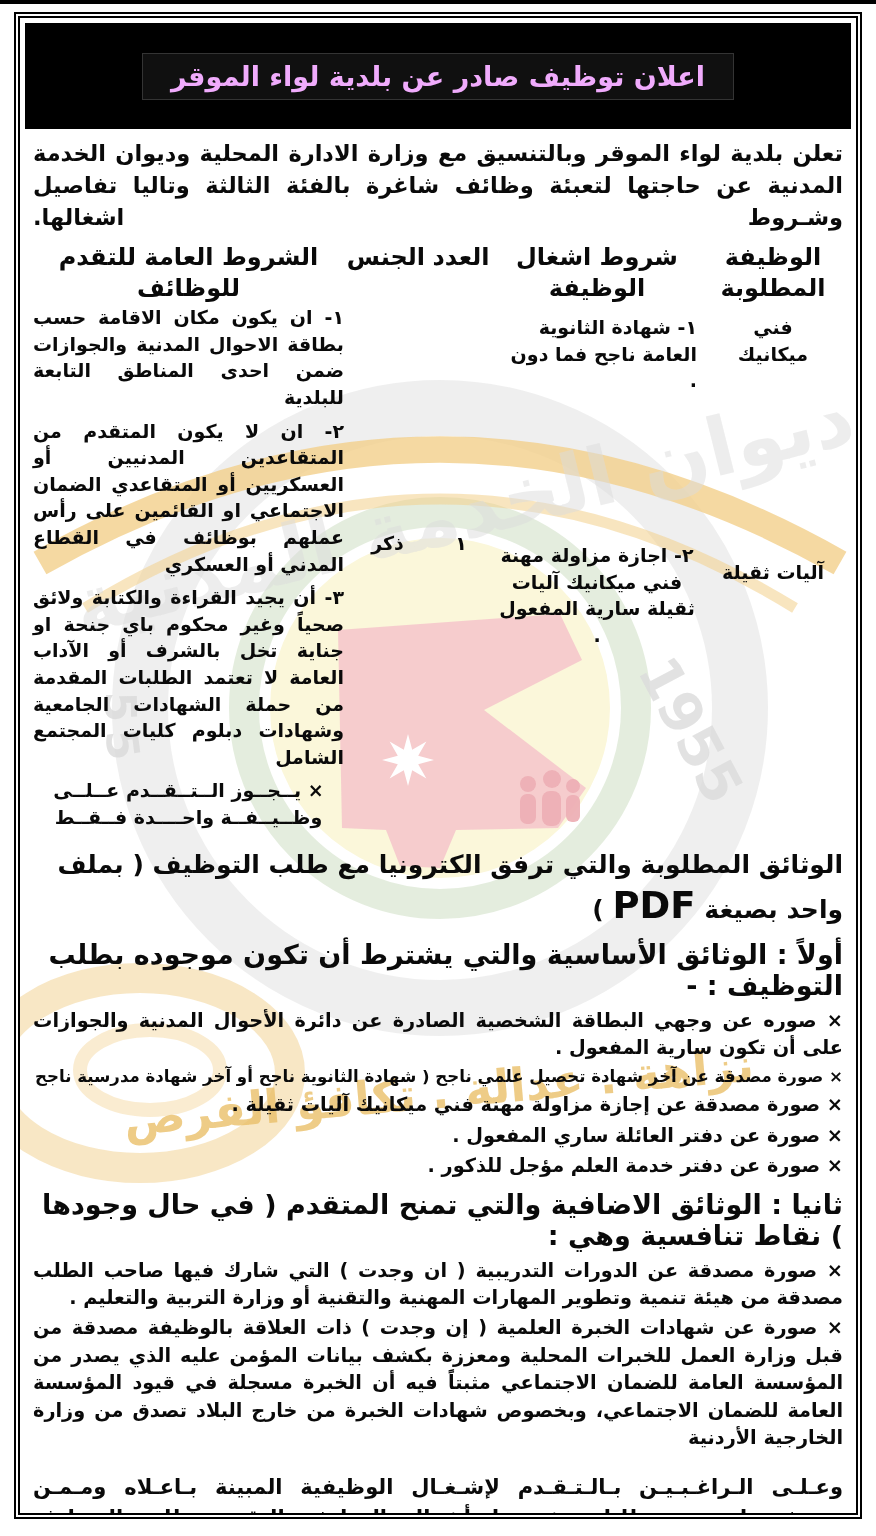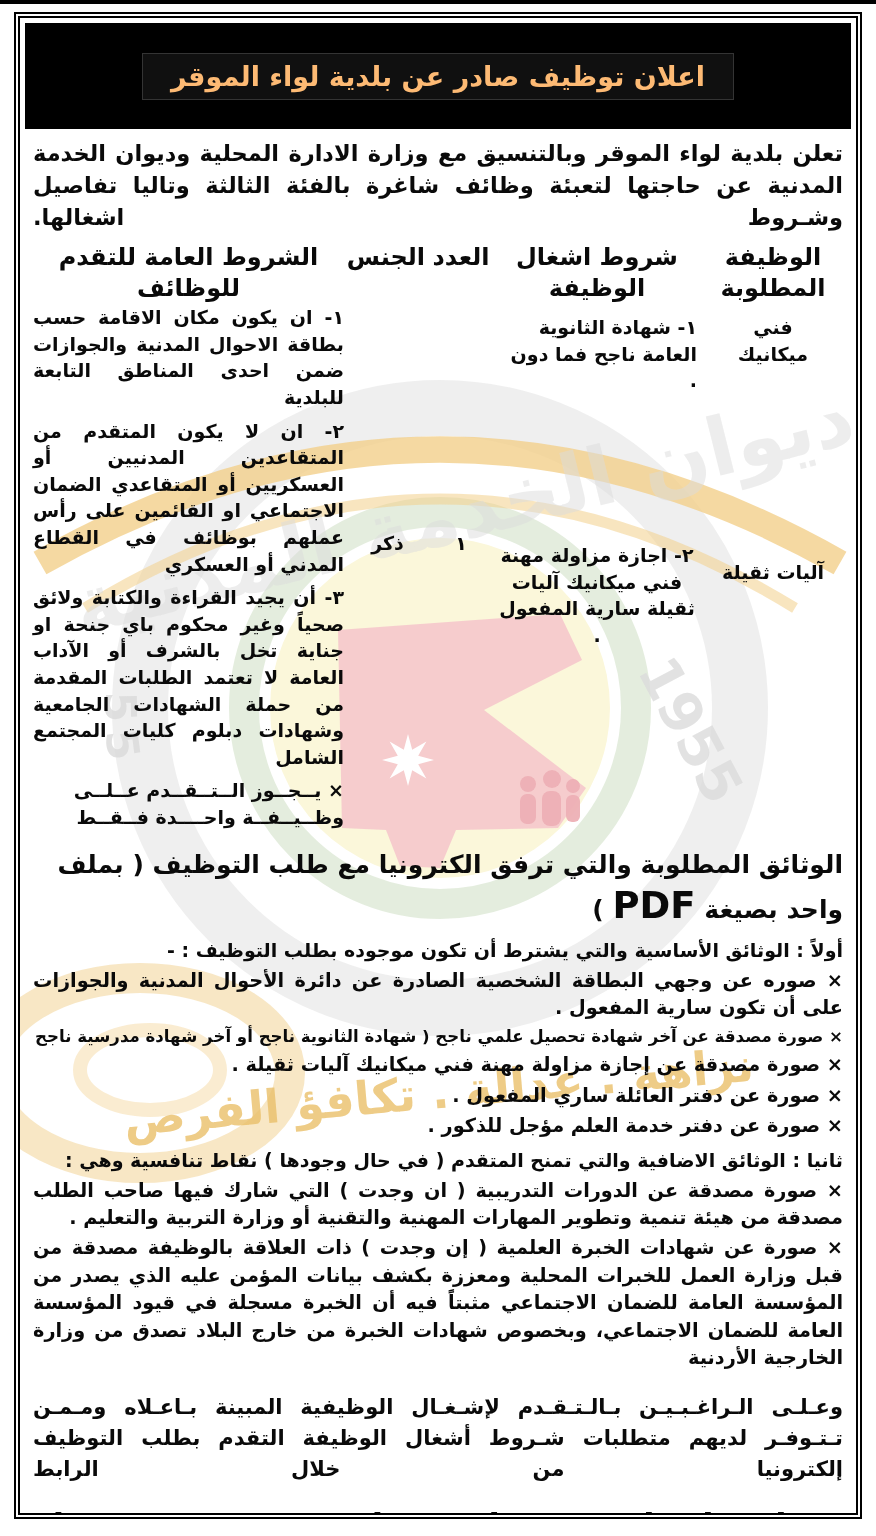--- a/index.html
+++ b/index.html
@@ -10,45 +10,45 @@
   .page{position:relative;width:876px;height:1536px;background:#fff;direction:rtl;}
   .topline{position:absolute;top:0;left:0;width:876px;height:4px;background:#000;}
   .frame{
     position:absolute;top:12px;left:14px;width:848px;height:1507px;
     box-sizing:border-box;border:6px double #000;padding:5px;overflow:hidden;background:transparent;
   }
   .wm{position:absolute;top:0;left:0;width:836px;height:1495px;z-index:0;pointer-events:none;}
   .inner{position:relative;z-index:1;}
   .headerbox{background:#000;height:106px;display:flex;align-items:center;justify-content:center;}
   .headerpanel{
-    background:#101010;border:1px solid #343434;color:#fdba74;
+    background:#101010;border:1px solid #343434;color:#f0abfc;
     font-size:27px;font-weight:bold;padding:7px 28px;letter-spacing:.5px;
   }
   .bodytext{padding:0 8px;}
   .intro{
     font-size:22.5px;font-weight:bold;line-height:1.42;margin:9px 0 4px;
     text-align:justify;text-align-last:justify;
   }
   
   .jobs{display:grid;grid-template-columns:140px 200px 60px 75px 1fr;column-gap:6px;margin-top:8px;}
   .col{min-width:0;}
   .th{font-size:24px;font-weight:bold;text-align:center;min-height:60px;line-height:1.3;}
   .cell{font-size:19px;font-weight:bold;line-height:1.4;}
   .pos-top{width:86px;margin:10px auto 16px;text-align:center;}
   .pos-bottom{margin-top:192px;text-align:center;}
   .req1{margin-top:10px;}
   .req2{margin-top:148px;text-align:center;}
   .vcount{margin-top:228px;text-align:center;}
   .vgender{margin-top:228px;text-align:center;}
   .gen p{margin:0 0 7px;font-size:19px;font-weight:bold;line-height:1.4;text-align:justify;}
-  .gen p.note{text-align:right;}
+  .gen p.note{text-align:center;}
   
   .doctitle{font-size:25px;font-weight:bold;margin:12px 0 2px;line-height:1.3;}
   .doctitle .pdf{font-size:37px;font-family:"DejaVu Sans",sans-serif;}
-  .subtitle{font-size:19px;font-weight:bold;margin:9px 0 6px;}
+  .subtitle{font-size:27px;font-weight:bold;margin:9px 0 6px;}
   ul.items{list-style:none;margin:0;padding:0;}
   ul.items li{
     font-size:19.3px;font-weight:bold;line-height:1.42;text-align:justify;margin:0 0 3px;
   }
   ul.items li.fit{font-size:16.6px;white-space:nowrap;overflow:hidden;}
   .apply{
     font-size:21px;font-weight:bold;line-height:1.48;word-spacing:5px;
     text-align:justify;text-align-last:justify;
   }
   .url{

